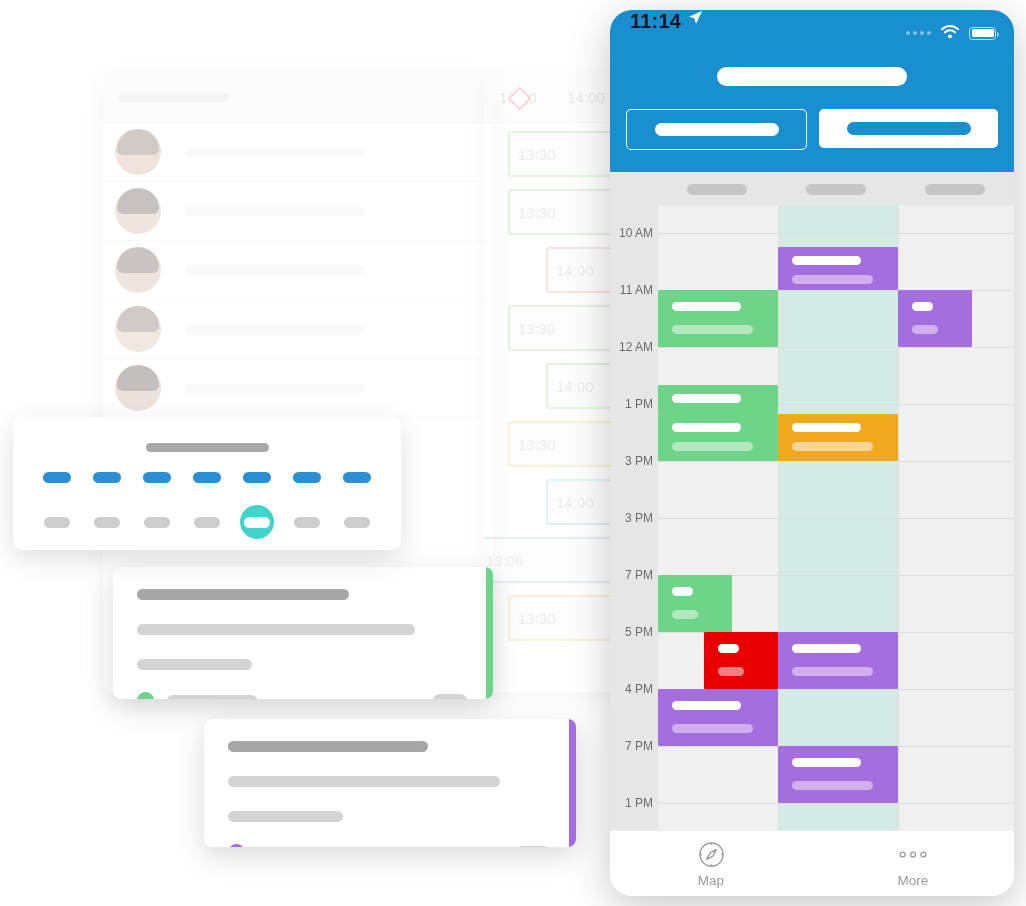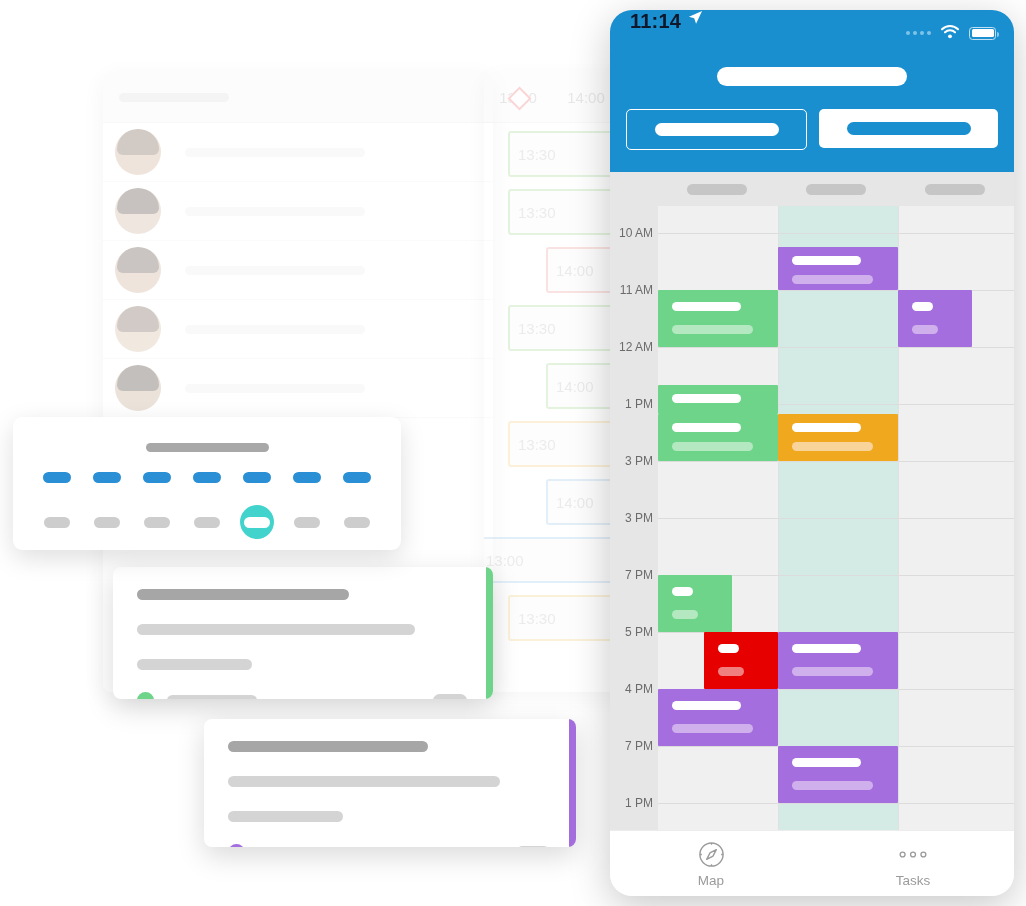--- a/index.html
+++ b/index.html
@@ -498,16 +498,16 @@
         <span>Map</span>
       </div>
       <div class="tab">
         <span>
           <svg width="34" height="27" viewBox="0 0 36 28">
             <circle cx="7" cy="14" r="2.6" fill="none" stroke="#9b9b9b" stroke-width="1.4"></circle>
             <circle cx="18" cy="14" r="2.6" fill="none" stroke="#9b9b9b" stroke-width="1.4"></circle>
             <circle cx="29" cy="14" r="2.6" fill="none" stroke="#9b9b9b" stroke-width="1.4"></circle>
           </svg>
         </span>
-        <span>Tasks</span>
+        <span>More</span>
       </div>
     </div>
 </div>
 
 </body></html>

